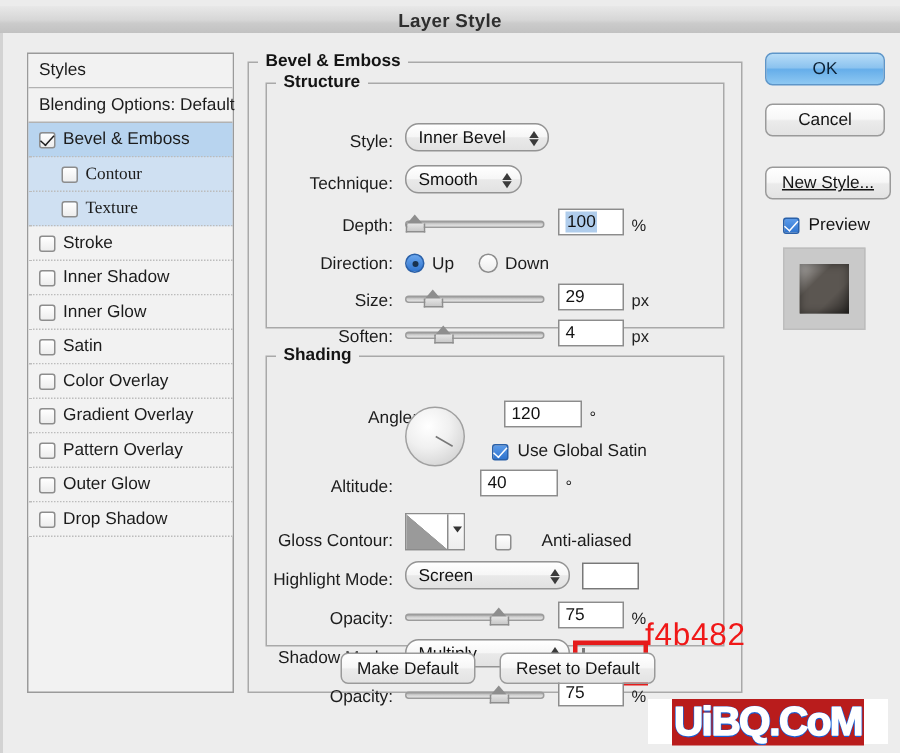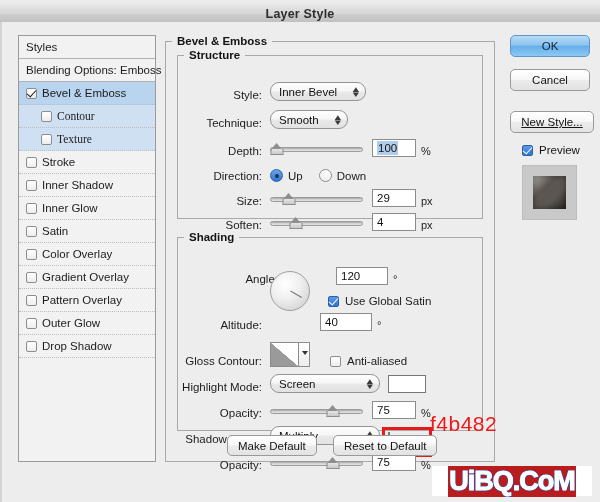--- a/index.html
+++ b/index.html
@@ -423,21 +423,21 @@
     <div class="titlebar-text">Layer Style</div>
   </div>
 
   <div class="dialog-body">
 
     <div class="styles-panel">
       <div class="style-row header">
         <span class="lbl" style="margin-left:0">Styles</span>
       </div>
       <div class="style-row header">
-        <span class="lbl" style="margin-left:0">Blending Options: Emboss</span>
+        <span class="lbl" style="margin-left:0">Blending Options: Default</span>
       </div>
       <div id="styles-rows">
           <div class="style-row selected">
             <span class="cb checked"></span>
             <span class="lbl">Bevel &amp; Emboss</span>
           </div>
           <div class="style-row selected sub">
             <span class="cb"></span>
             <span class="lbl">Contour</span>
           </div>
@@ -587,21 +587,21 @@
           <span class="unit">°</span>
         </div>
 
         <div class="row" style="left:0; top:98px; width:300px; height:26px;">
           <span class="rlabel">Gloss Contour:</span>
           <div class="contour-sw">
             <div class="ramp"></div>
             <div class="drop"></div>
           </div>
           <span class="cb" style="margin-left:20px;"></span>
-          <span class="lbl" style="margin-left:6px;">Anti-aliased</span>
+          <span class="lbl" style="margin-left:20px;">Anti-aliased</span>
         </div>
 
         <div class="row" style="left:0; top:130px; width:300px;">
           <span class="rlabel">Highlight Mode:</span>
           <div class="popup" style="width:110px;">
             <span class="ptext">Screen</span>
             <span class="arrows">
                 <span>▲</span>
                 <span>▼</span>
               </span>

